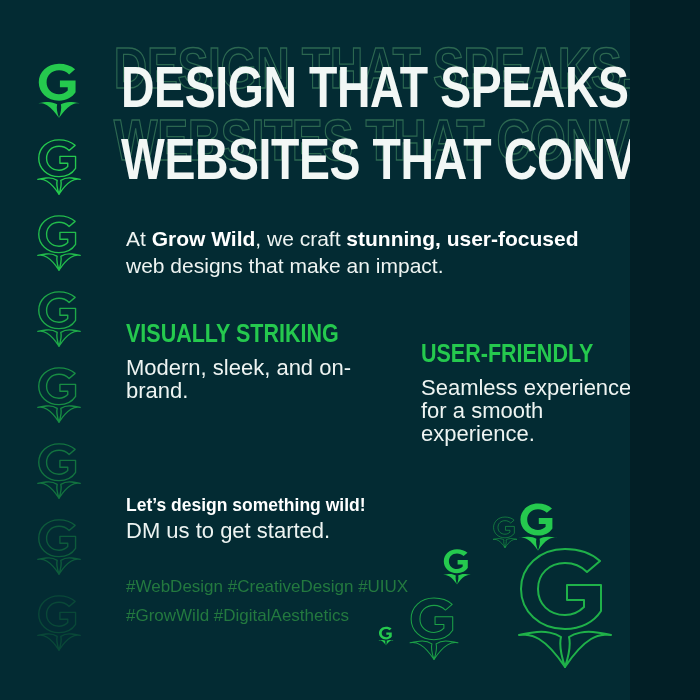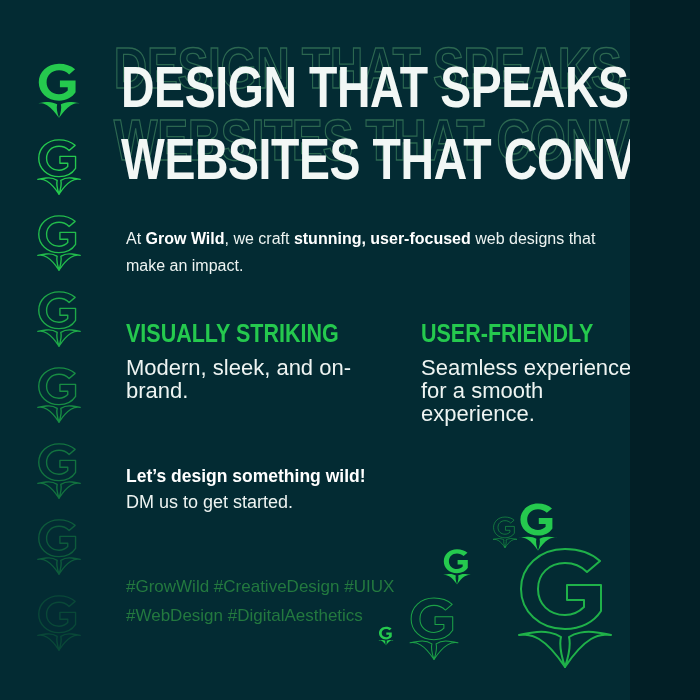--- a/index.html
+++ b/index.html
@@ -62,36 +62,36 @@
     z-index:2;
   }
   #hl-line2 { margin-top:10px; }
 
   
   #intro {
     position:absolute;
     left:126px; top:225px;
     width:470px;
     color:#eef4f2;
-    font-size:16px;
+    font-size:21px;
     line-height:27px;
     z-index:3;
   }
   #intro b { font-weight:bold; color:#ffffff; }
 
   
   #features {
     position:absolute;
     left:126px; top:320px;
     width:545px;
     display:flex;
     z-index:3;
   }
   .feature { width:295px; }
-  .feature:last-child { width:250px; }
+  .feature:last-child { width:250px;margin-top:20px; }
   .feat-title {
     font-family:"Liberation Sans Narrow","Liberation Sans", sans-serif;
     font-weight:bold;
     font-size:25px;
     line-height:27px;
     letter-spacing:0px;
     color:#25c94e;
     transform:scaleX(0.86);
     transform-origin:left center;
     white-space:nowrap;
@@ -108,24 +108,25 @@
   #cta {
     position:absolute;
     left:126px; top:463px;
     z-index:3;
   }
   #cta-head {
     color:#ffffff;
     font-weight:bold;
     font-size:17.5px;
     line-height:26px;
+    margin-top:29px;
   }
   #cta-sub {
     color:#eef4f2;
-    font-size:18px;
+    font-size:22px;
     line-height:26px;
   }
 
   
   #hashtags {
     position:absolute;
     left:126px; top:572px;
     z-index:3;
     color:#23793f;
     font-size:17px;
@@ -381,22 +382,22 @@
       <div class="feat-body">Seamless experience for a smooth experience.</div>
     </div>
   </div>
 
   <div id="cta">
     <div id="cta-head">Let’s design something wild!</div>
     <div id="cta-sub">DM us to get started.</div>
   </div>
 
   <div id="hashtags">
-    <div>#GrowWild #CreativeDesign #UIUX</div>
-    <div>#WebDesign #DigitalAesthetics</div>
+    <div>#WebDesign #CreativeDesign #UIUX</div>
+    <div>#GrowWild #DigitalAesthetics</div>
   </div>
 
   <div id="corner-cluster">
       <div class="mark" style="left: 45px; top: 35px; opacity: 0.85;">
 <svg viewBox="0 0 100 126" width="100" height="126" xmlns="http://www.w3.org/2000/svg" style="display:block;overflow:visible">
   <path d="M50 4
            C24 4 6 22 6 44
            C6 66 24 84 50 84
            C66 84 79 77 86 66
            L86 40 L52 40 L52 55 L69 55

